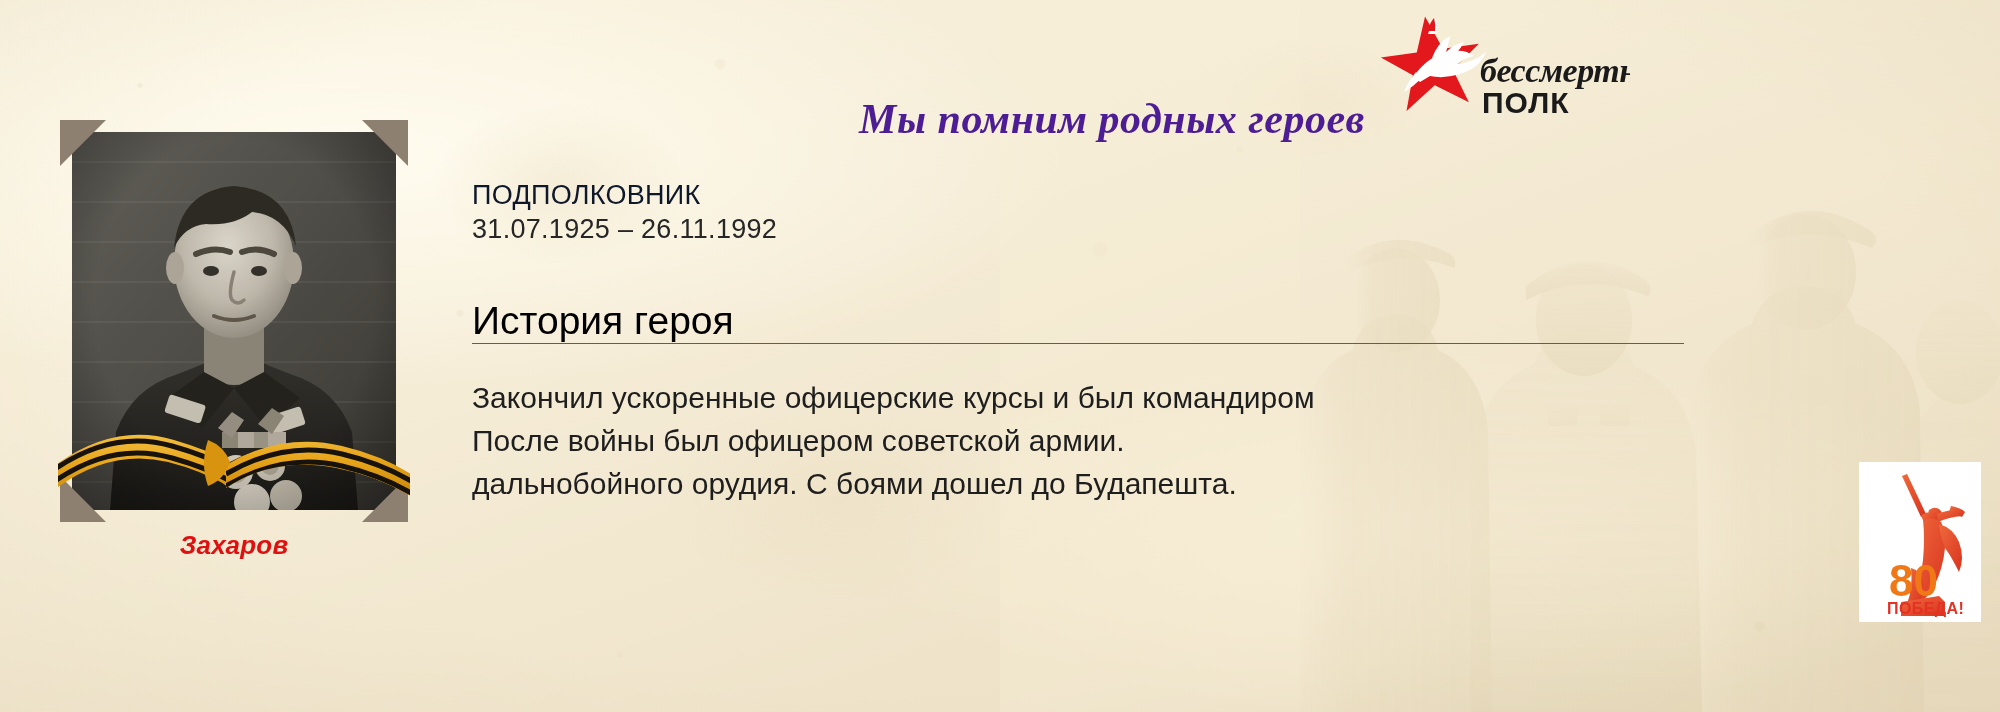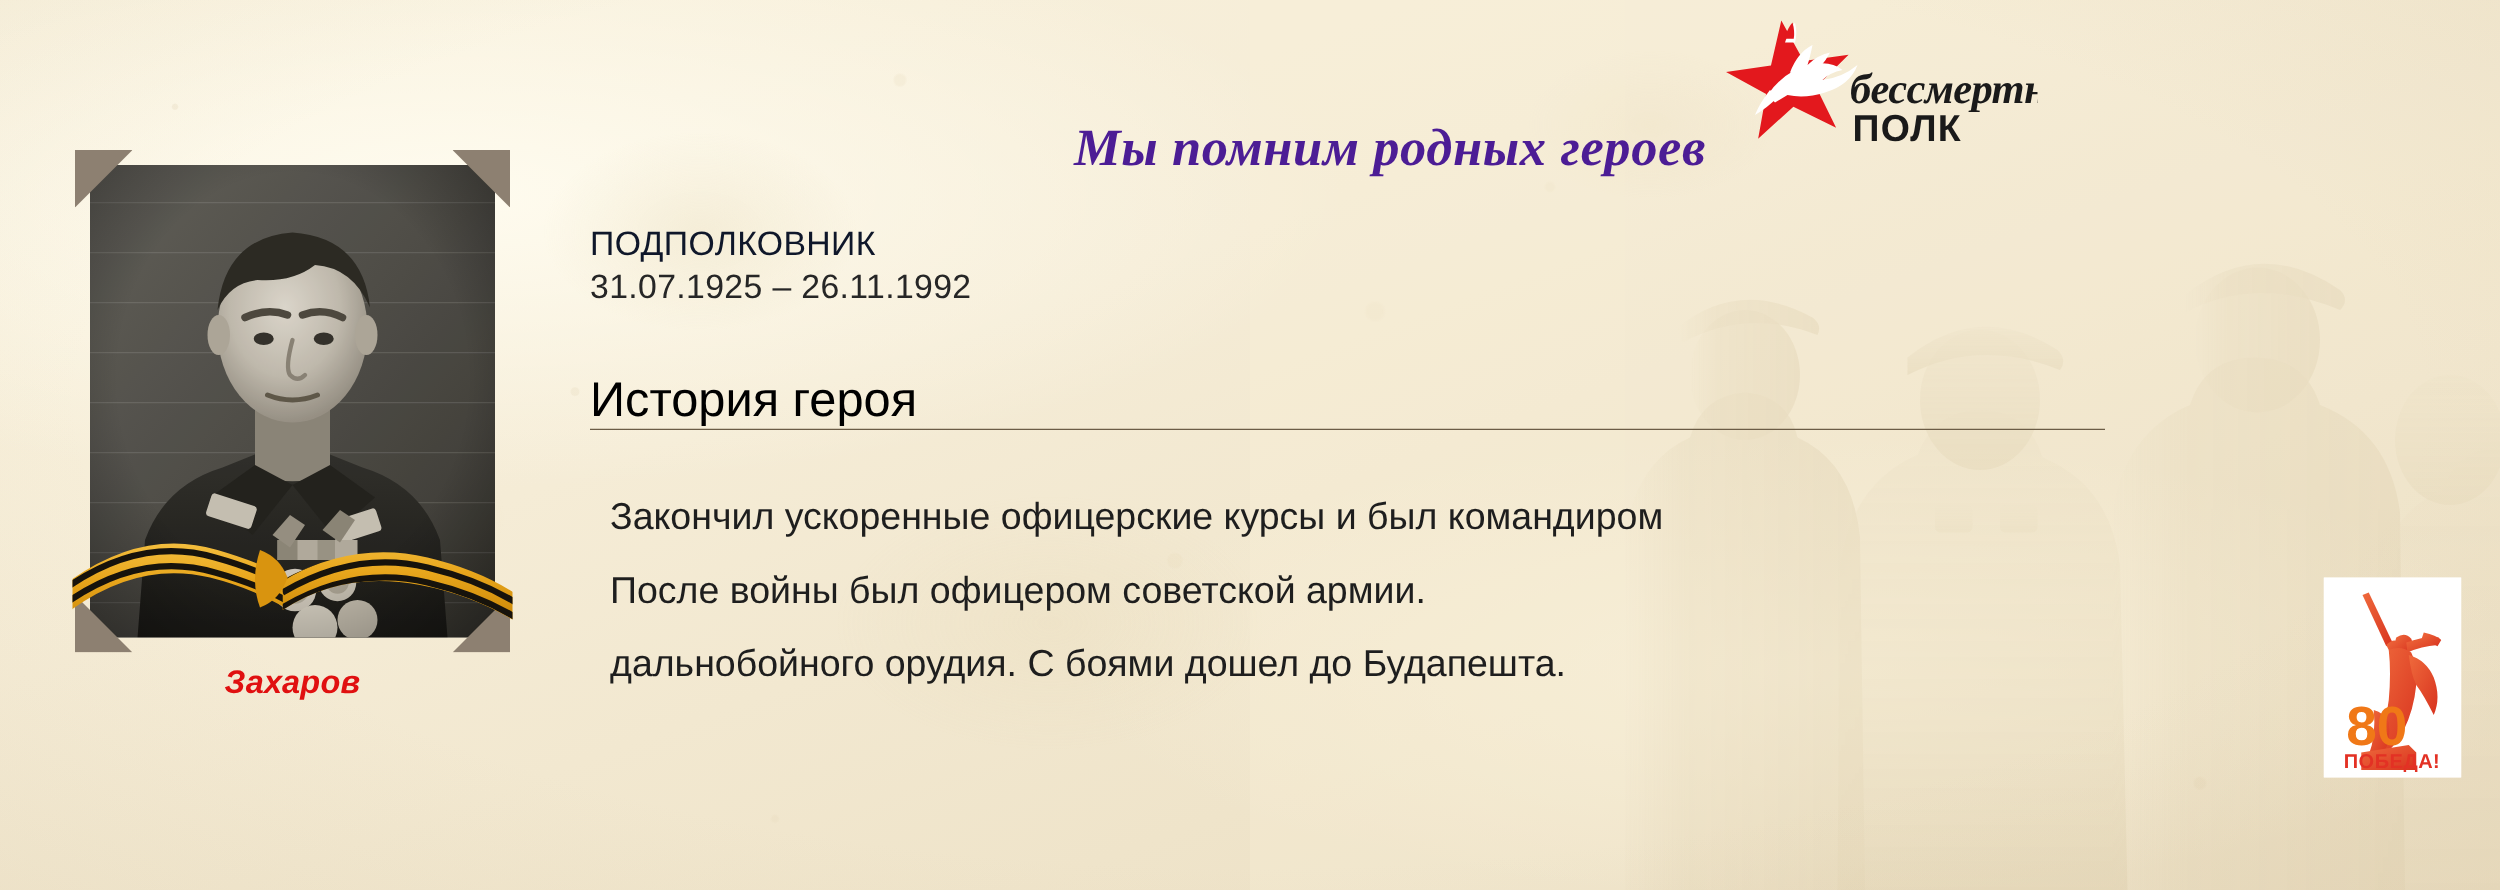--- a/index.html
+++ b/index.html
@@ -175,40 +175,41 @@
     background: #6b5c46;
   }
   .story-body {
     position: absolute;
     left: 0;
     top: 376px;
     font-size: 30px;
     line-height: 43px;
     color: #1e1e1e;
   }
-  .story-body p { margin: 16px; white-space: nowrap; }
+  .story-body p { margin: 0; white-space: nowrap; }
 
   
   .logo {
     position: absolute;
     left: 1380px;
     top: 14px;
     width: 250px;
     height: 105px;
   }
   .logo svg { display: block; width: 100%; height: 100%; }
 
   
   .badge {
     position: absolute;
     left: 1859px;
     top: 462px;
     width: 110px;
     height: 160px;
     background: #ffffff;
+    padding-left: 12px;
   }
   .badge svg { display: block; width: 100%; height: 100%; }
 </style>
 </head>
 <body>
 
 <div class="poster">
 
   <div class="bg-base"></div>
   <div class="bg-grain"></div>

